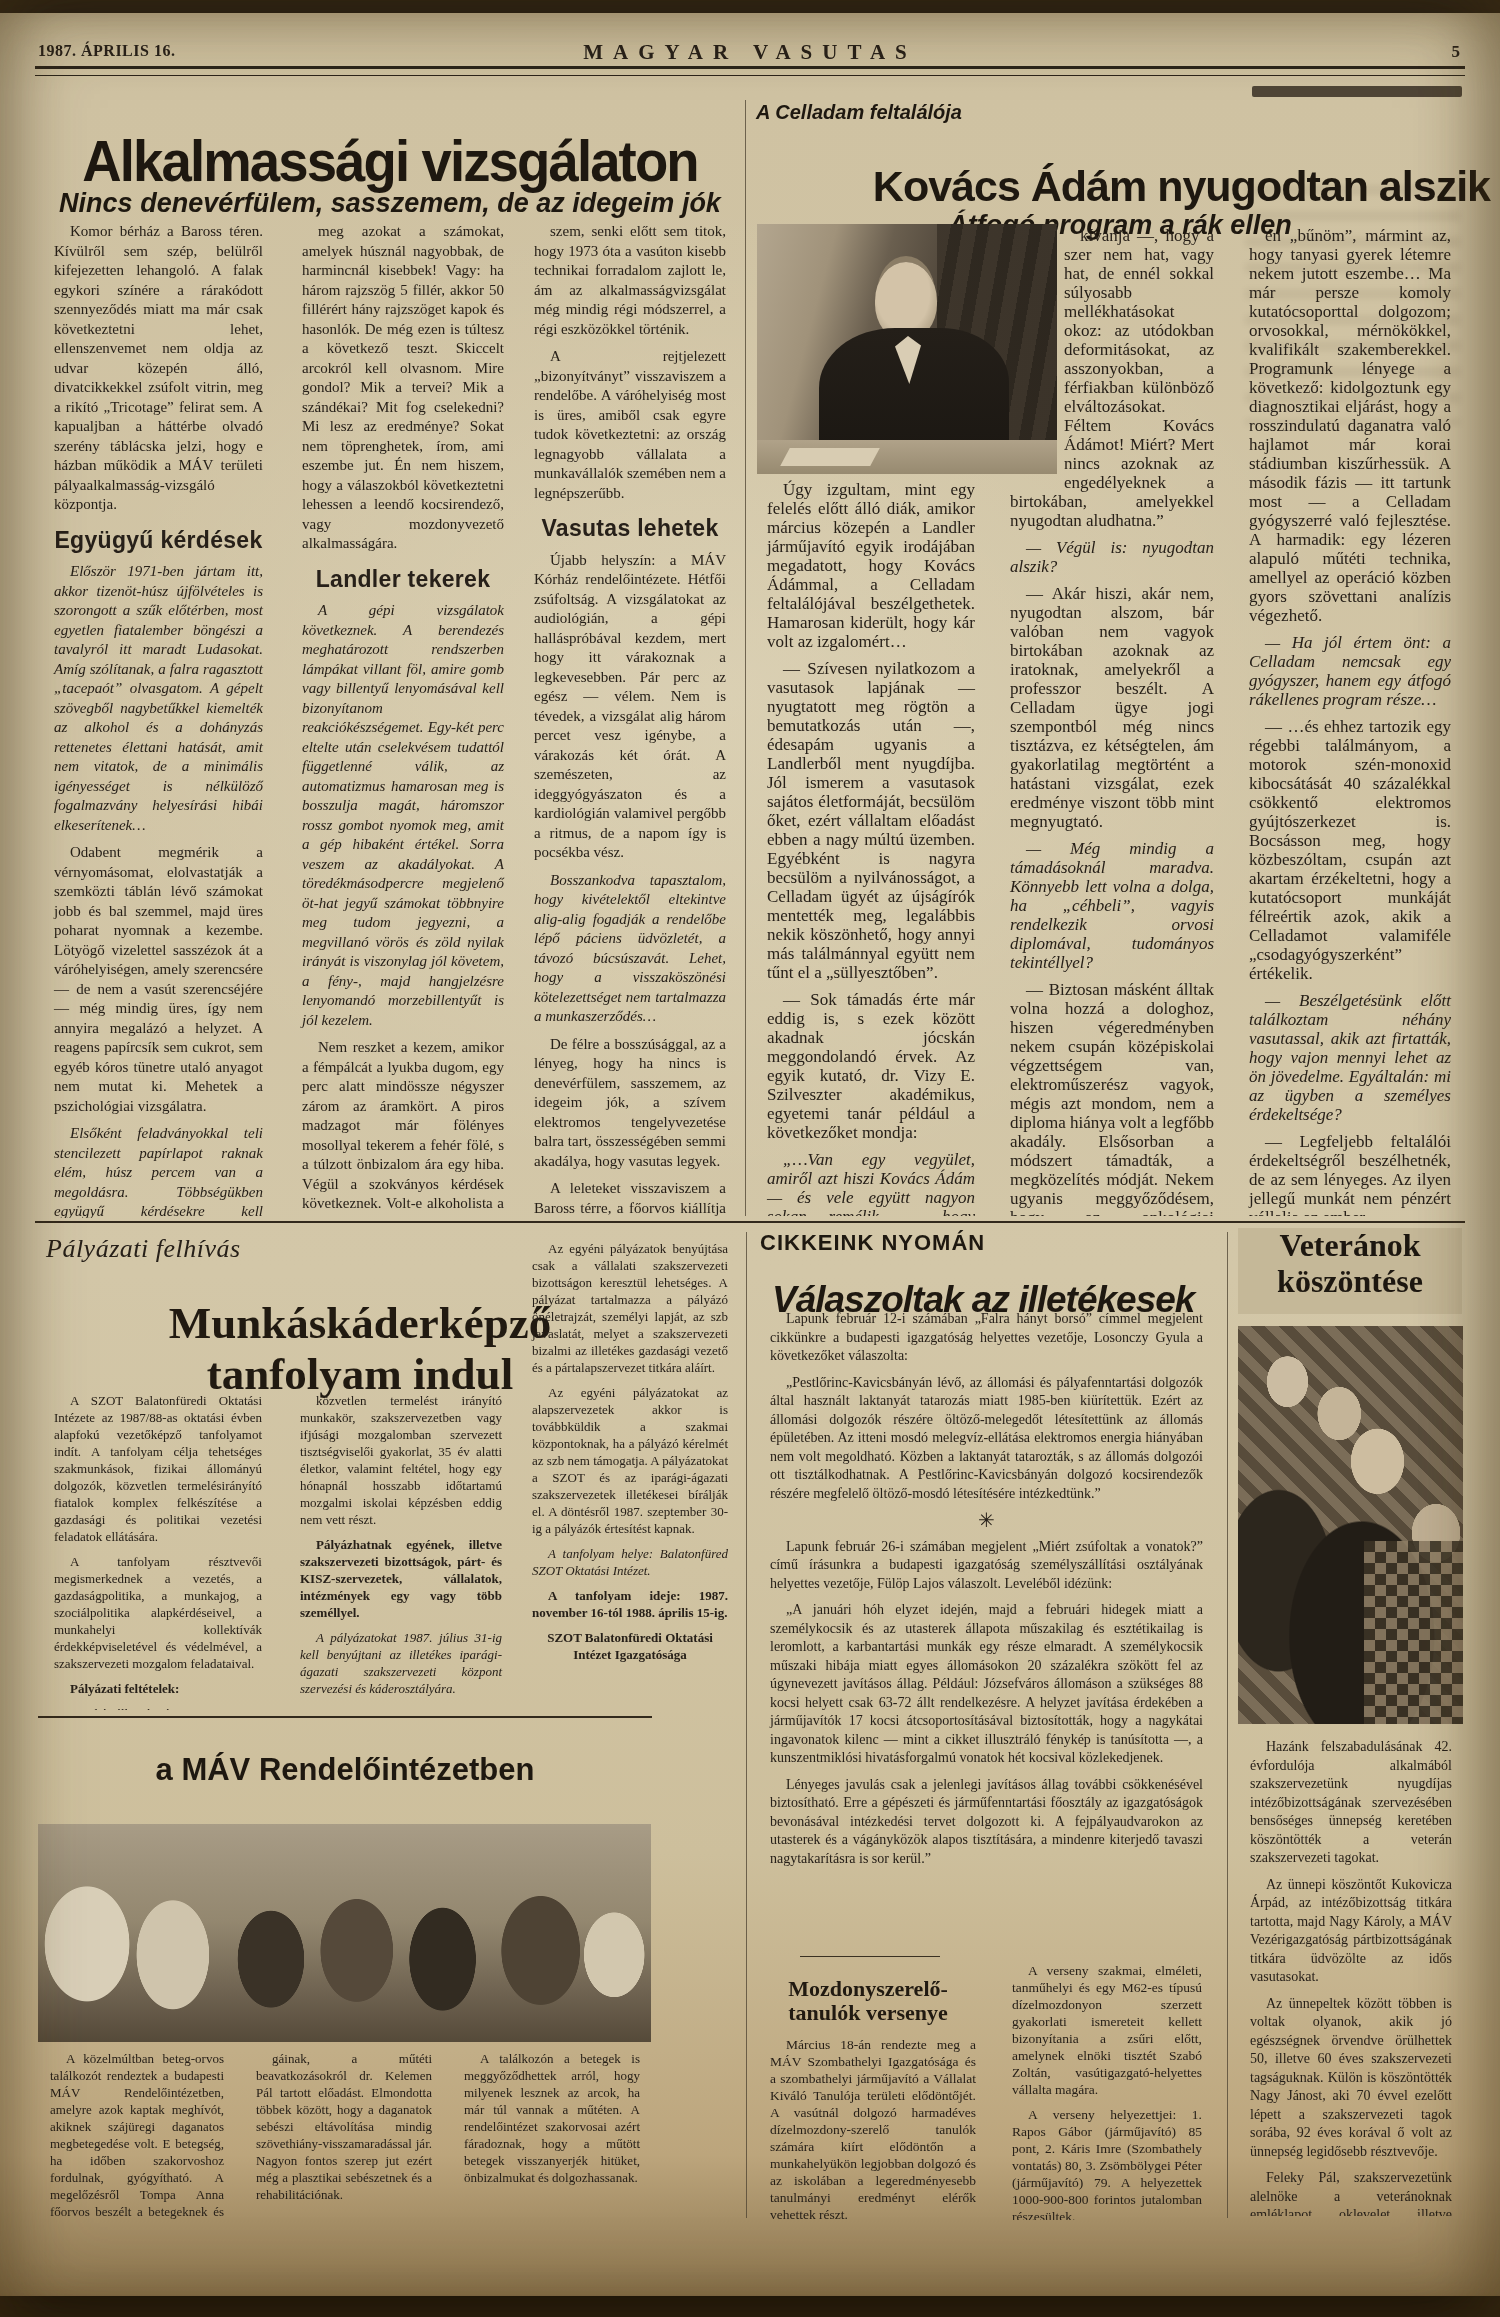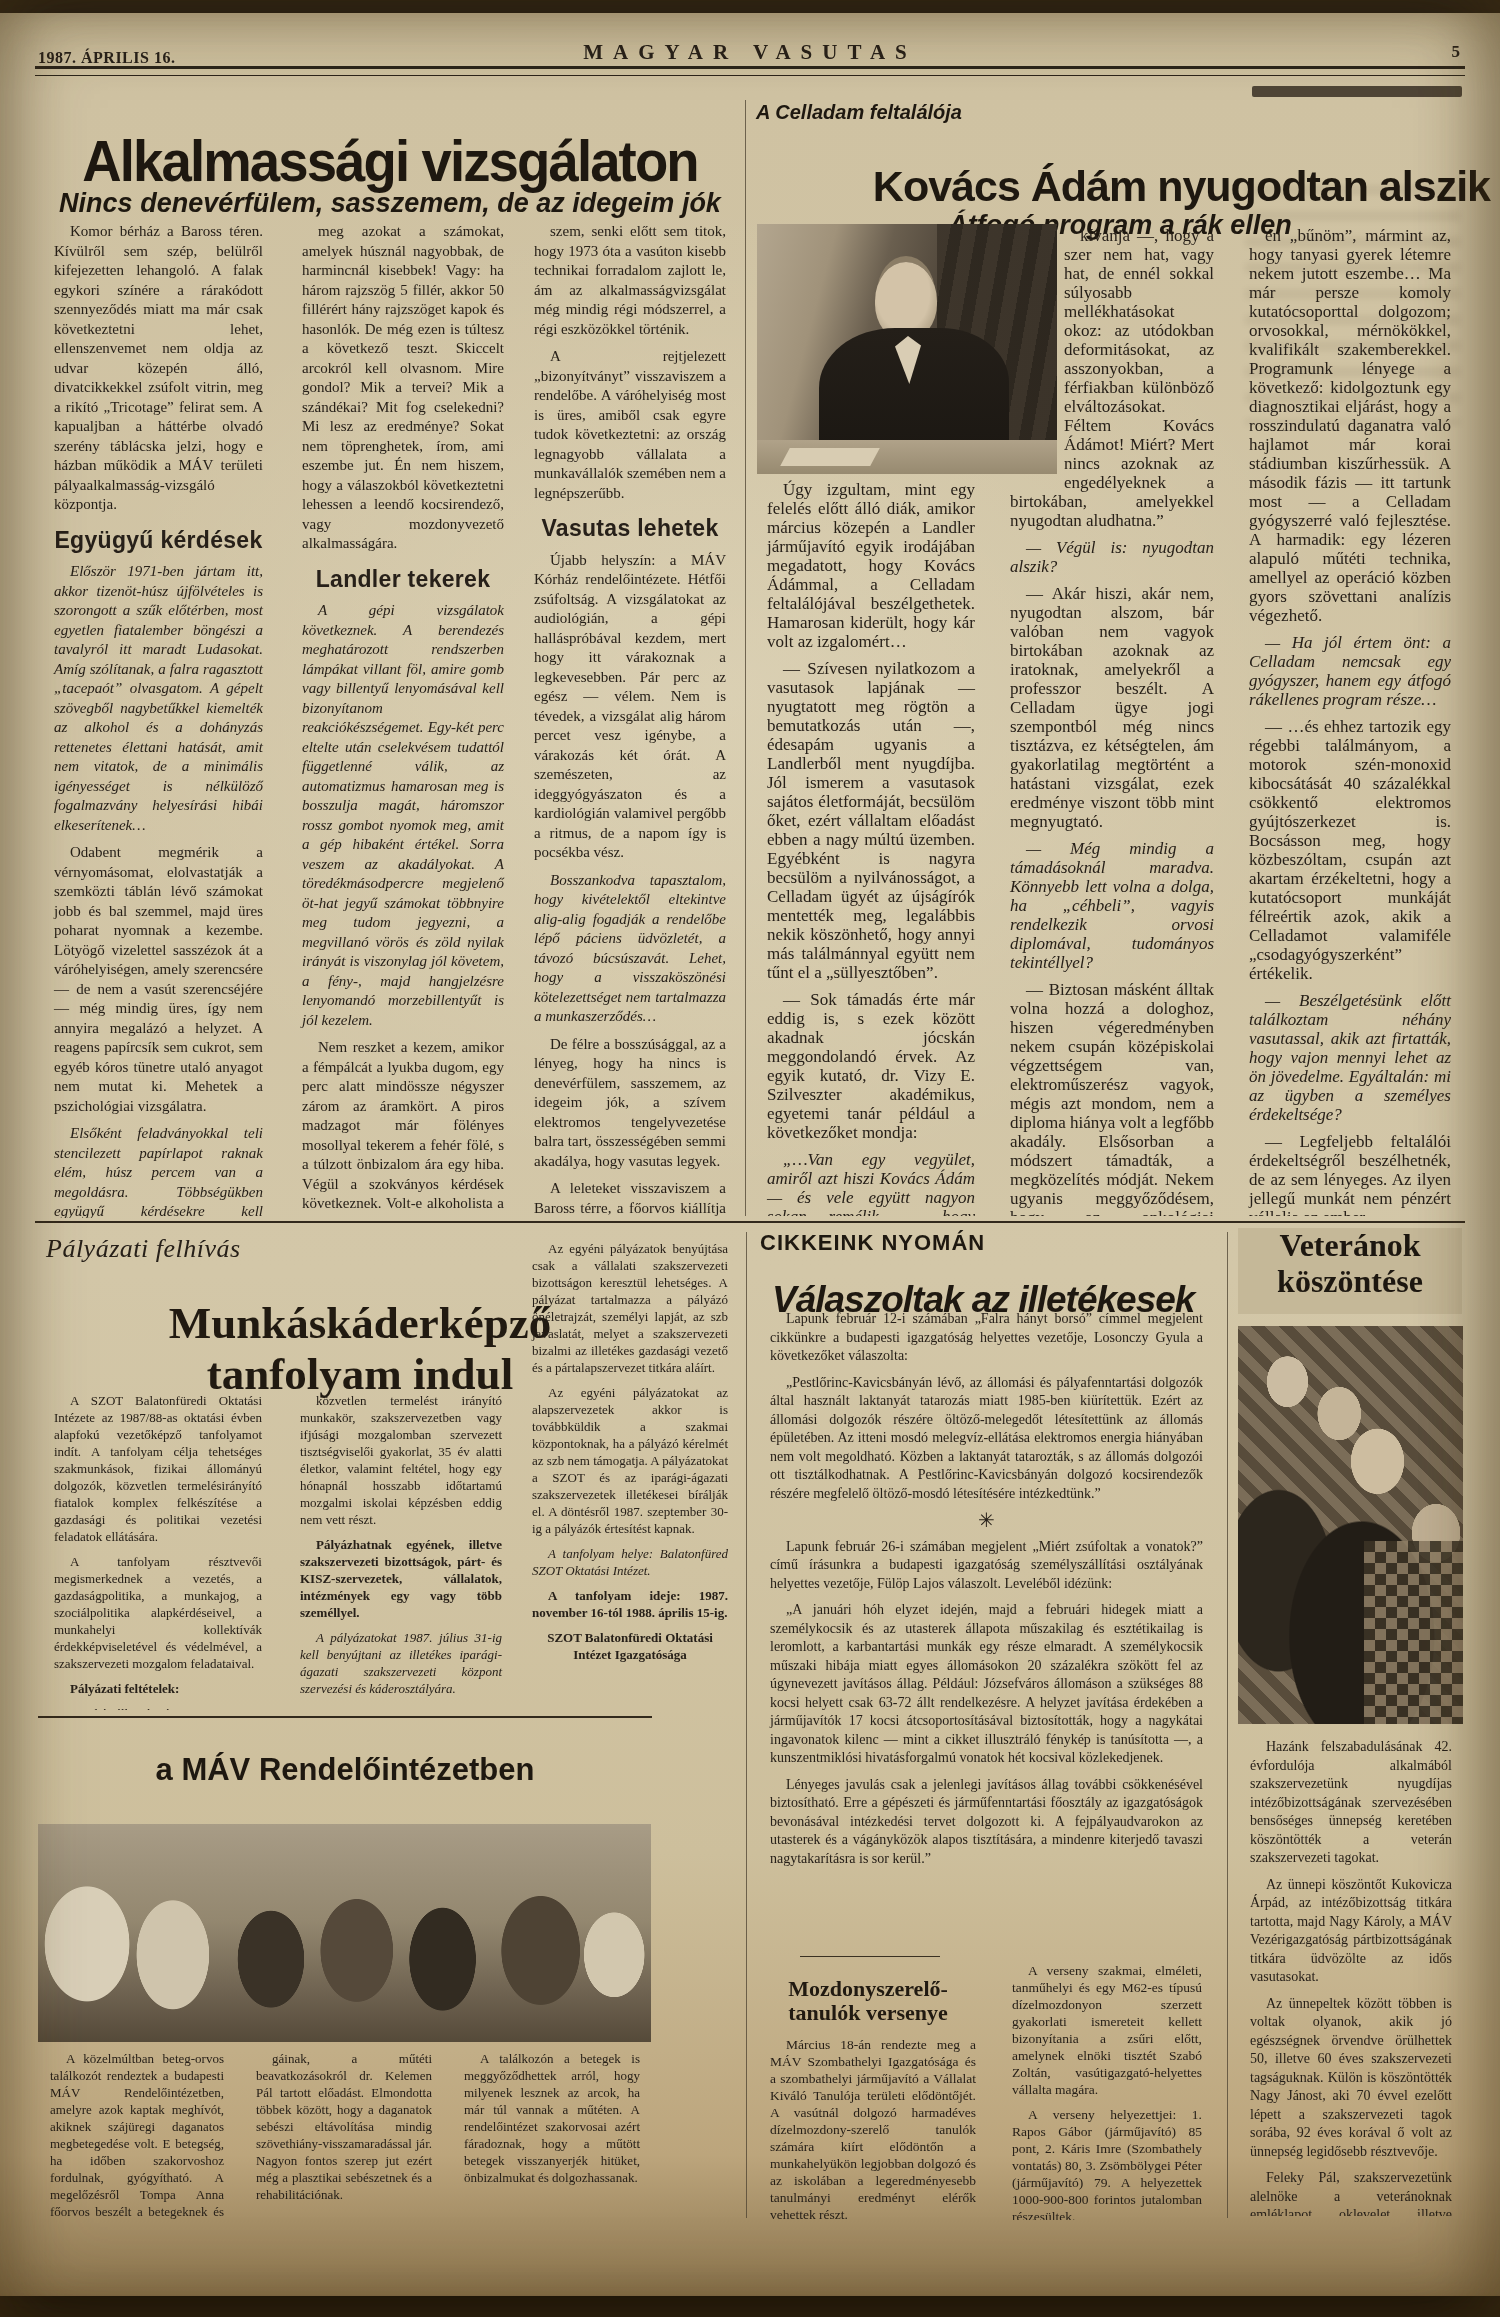--- a/index.html
+++ b/index.html
@@ -7,21 +7,21 @@
   .page{position:absolute;left:0;top:0;width:1500px;height:2317px;overflow:hidden;
     background:
       radial-gradient(ellipse 900px 700px at 48% 30%, rgba(255,252,235,.20), rgba(0,0,0,0) 70%),
       linear-gradient(180deg,#c3b592 0,#cfc2a2 4%,#d3c7a8 55%,#cdbf9c 80%,#bca57c 93%,#8d764f 99%,#5c4a2e 100%);
     color:#272019;}
   .page::after{content:"";position:absolute;inset:0;pointer-events:none;
     box-shadow:inset 0 0 90px rgba(70,52,22,.38), inset -30px 0 50px rgba(70,52,22,.28), inset 25px 0 45px rgba(70,52,22,.22);}
   .edge-top{position:absolute;left:0;top:0;width:1500px;height:13px;background:#221b12;}
   .edge-bottom{position:absolute;left:0;top:2296px;width:1500px;height:21px;background:#191208;}
 
-  .hdr-date{position:absolute;left:38px;top:49px;font-weight:700;font-size:16px;letter-spacing:.5px;}
+  .hdr-date{position:absolute;left:38px;top:42px;font-weight:700;font-size:16px;letter-spacing:.5px;}
   .hdr-title{position:absolute;left:0;top:40px;width:1500px;text-align:center;font-weight:700;font-size:21px;letter-spacing:10px;}
   .hdr-page{position:absolute;right:40px;top:42px;font-weight:700;font-size:17px;}
   .hdr-rule{position:absolute;left:35px;top:66px;width:1430px;height:6px;border-top:3px solid #2b241a;border-bottom:1px solid #2b241a;}
   .ink-bar{position:absolute;left:1252px;top:86px;width:210px;height:11px;background:#2e261b;opacity:.8;border-radius:2px;}
   .ghost{position:absolute;left:1245px;top:185px;width:215px;height:240px;opacity:.08;filter:blur(3px);
     background:repeating-linear-gradient(180deg,#4a3d28 0 10px,transparent 10px 26px);}
 
   
   .col{position:absolute;overflow:hidden;text-align:justify;}
   .col p{margin:0 12px 8px;}

